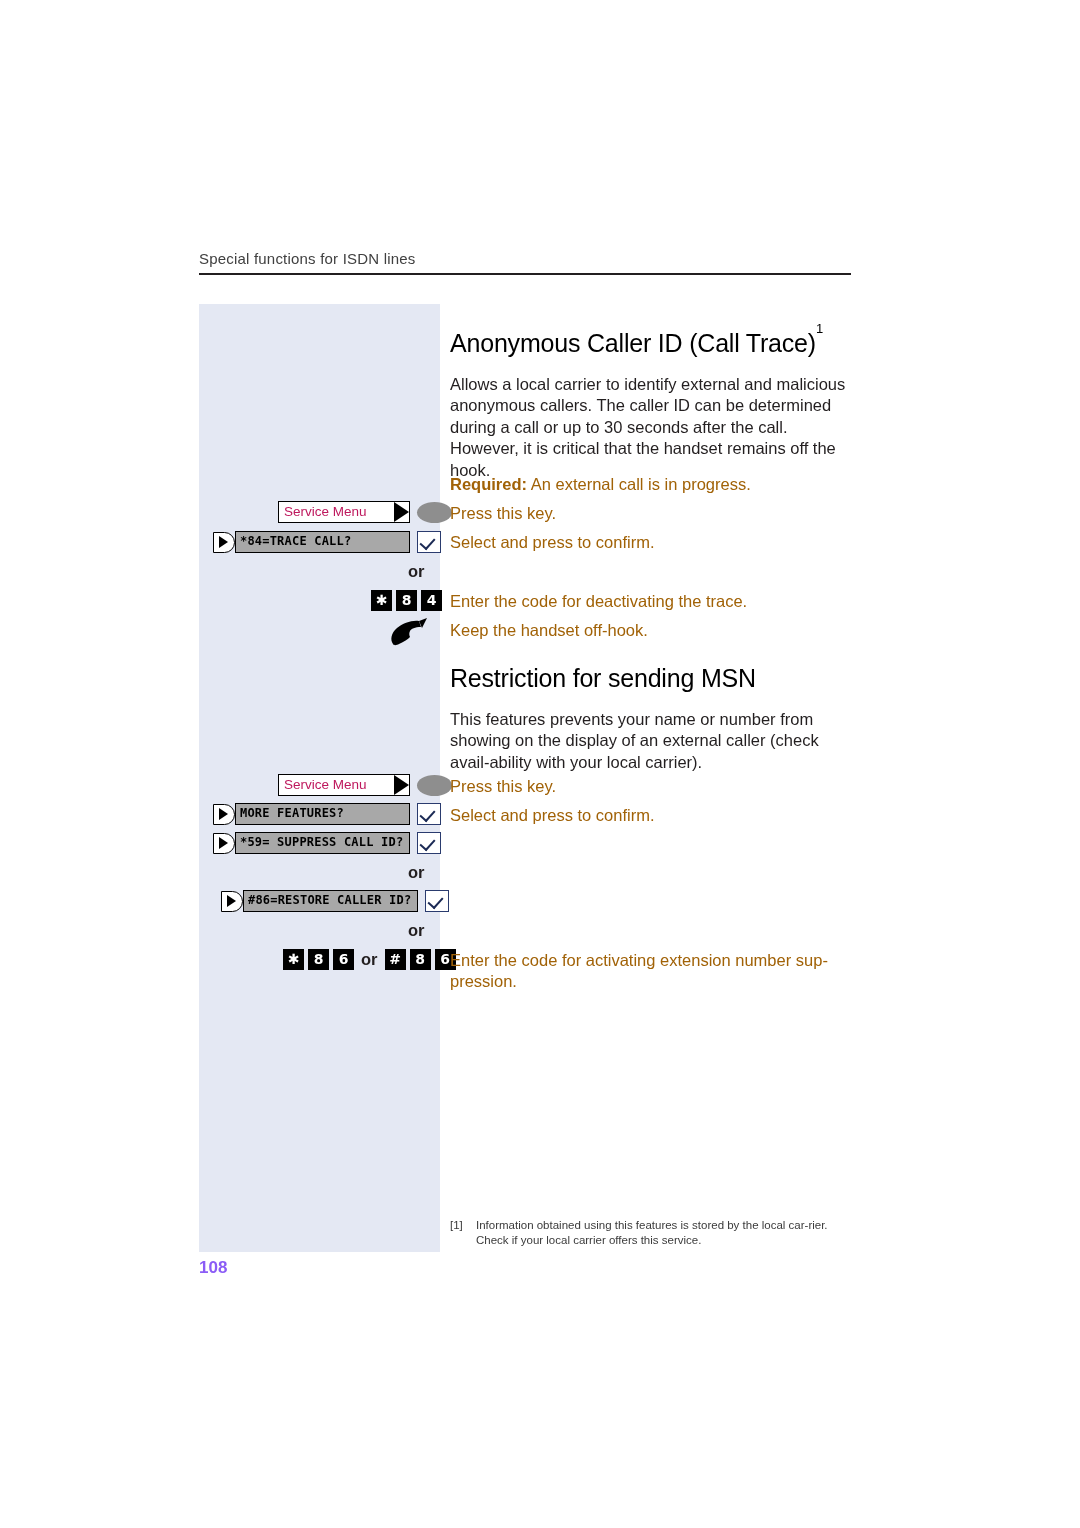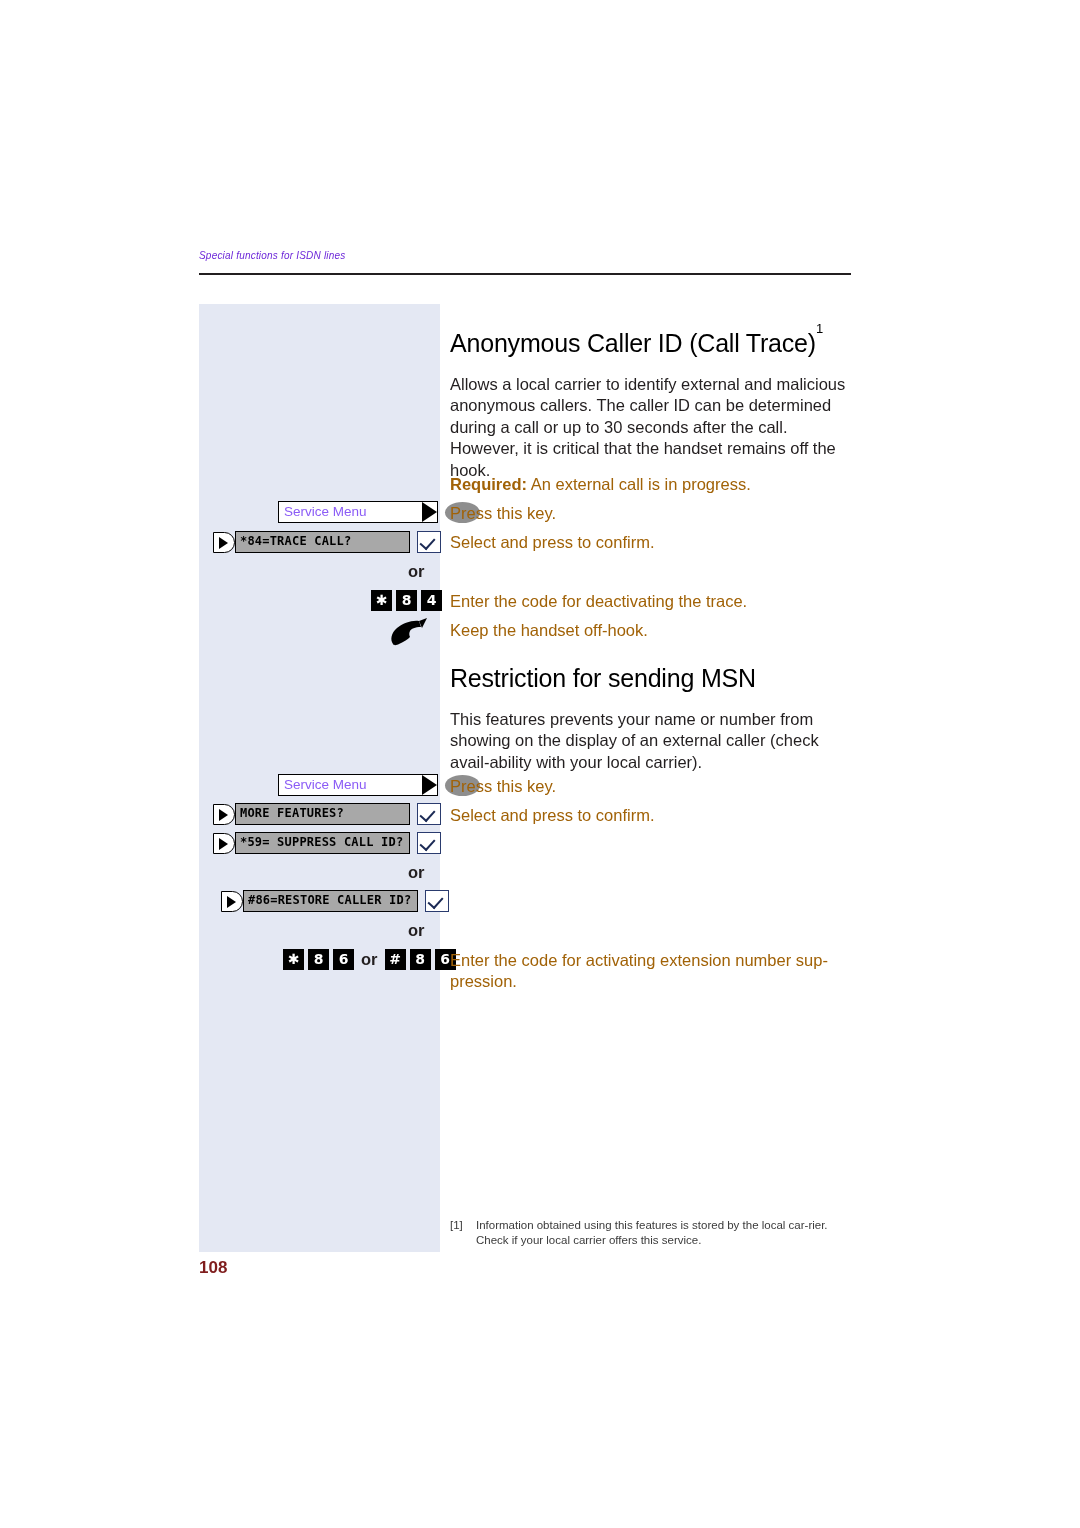--- a/index.html
+++ b/index.html
@@ -21,24 +21,23 @@
     position: absolute;
     left: 0; top: 0;
     width: 1080px; height: 1528px;
   }
 
   
   .running-head {
     position: absolute;
     left: 199px;
     top: 250px;
-    font-size: 10px;
+    font-size: 15px;
     letter-spacing: .2px;
-    color: #6d28d9;
-    font-style: italic;
+    color: #404040;
   }
   .head-rule {
     position: absolute;
     left: 199px;
     top: 273px;
     width: 652px;
     height: 2px;
     background: #231f20;
   }
 
@@ -101,51 +100,51 @@
     width: 400px;
   }
 
   
   .svc {
     position: absolute;
     display: flex;
     align-items: center;
   }
   .svc-box {
-    width: 160px;
+    width: 132px;
     height: 22px;
     border: 1.5px solid #000;
     background: #fff;
     font-size: 13.5px;
     line-height: 20px;
     padding-left: 5px;
     box-sizing: border-box;
     position: relative;
-    color: #8b5cf6;
+    color: #be185d;
   }
   .svc-box::after {
     content: "";
     position: absolute;
     right: 0; top: 0;
     width: 15px; height: 100%;
     background: #000;
     clip-path: polygon(0 0, 100% 50%, 0 100%, 0 0);
   }
   .svc-key {
     width: 35px; height: 21px;
     border-radius: 50%;
     background: #8e8e8e;
     margin-left: 7px;
   }
 
   
   .disp {
     position: absolute;
     display: flex;
-    align-items: flex-end;
+    align-items: center;
     border-radius: 9px;
   }
   .disp-arrow {
     width: 22px; height: 21px;
     border: 1.5px solid #000;
     border-radius: 0 11px 11px 0;
     background: #fff;
     box-sizing: border-box;
     position: relative;
     flex: none;
@@ -246,21 +245,21 @@
   }
   .footnote-mark { width: 26px; flex: none; }
 
   
   .folio {
     position: absolute;
     left: 199px;
     top: 1258px;
     font-size: 17px;
     font-weight: bold;
-    color: #7f1d1d;
+    color: #8b5cf6;
   }
 </style>
 </head>
 <body>
 
 <div class="page">
 
   <div class="running-head">Special functions for ISDN lines</div>
   <div class="head-rule"></div>
 

